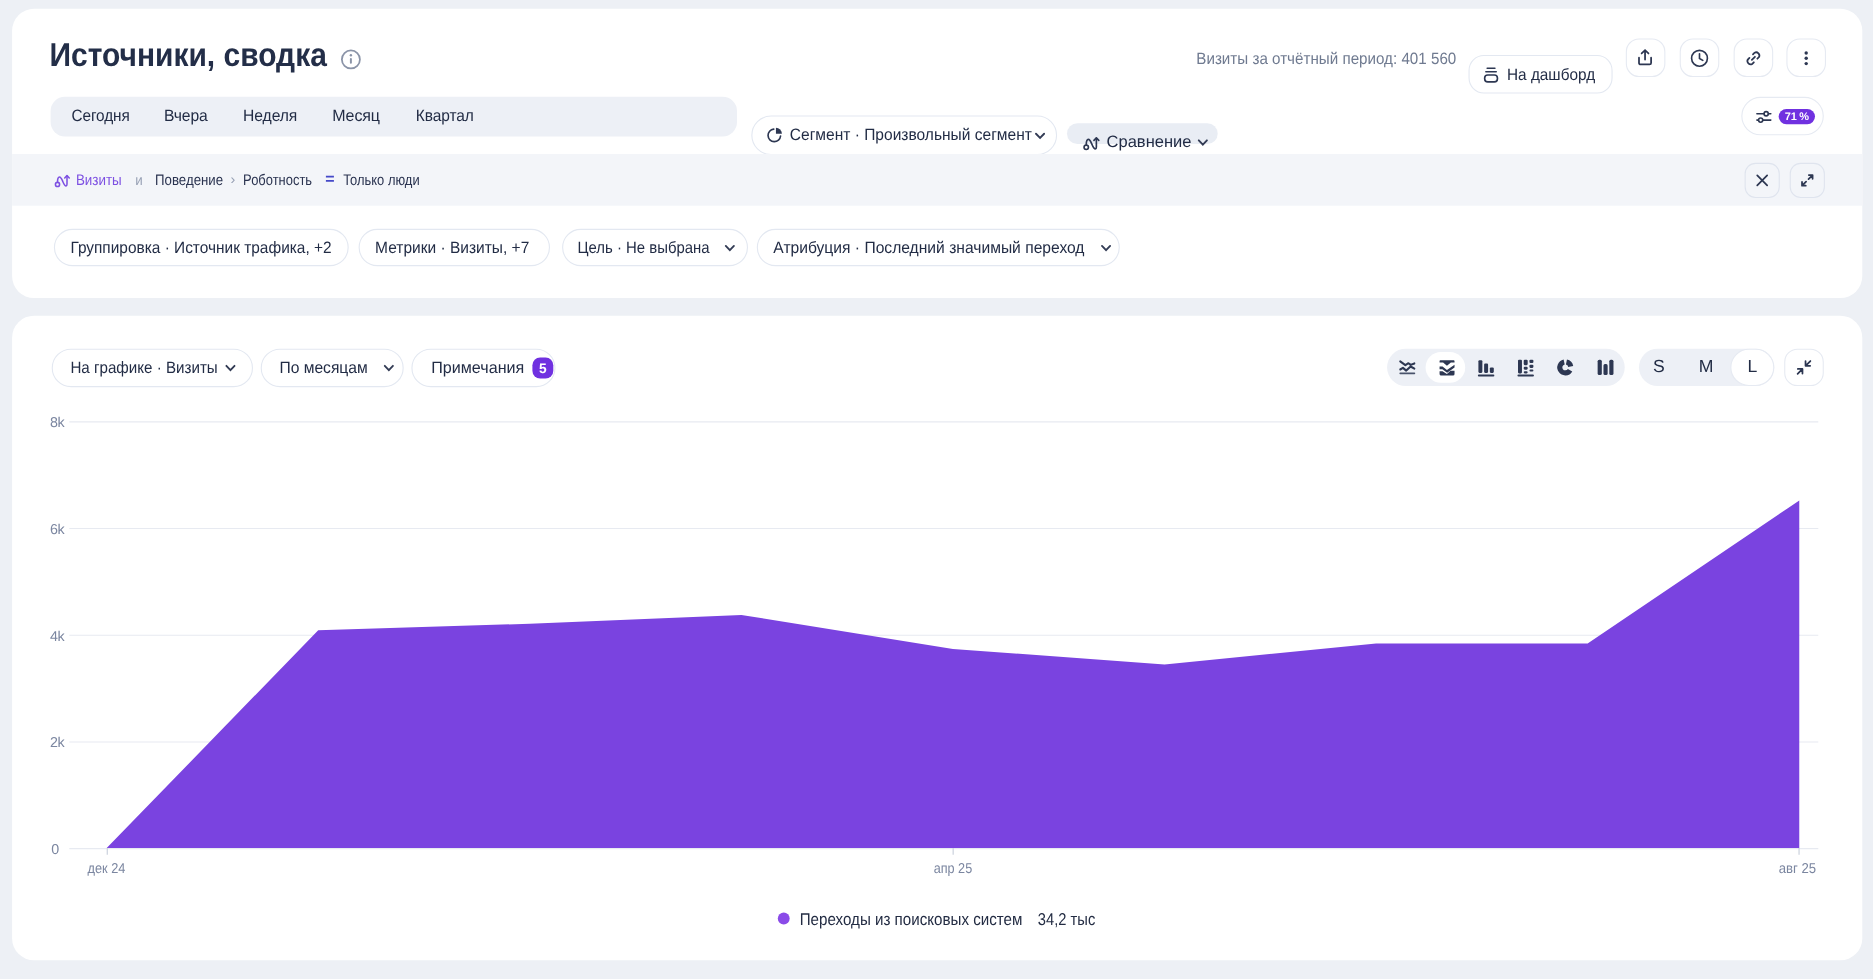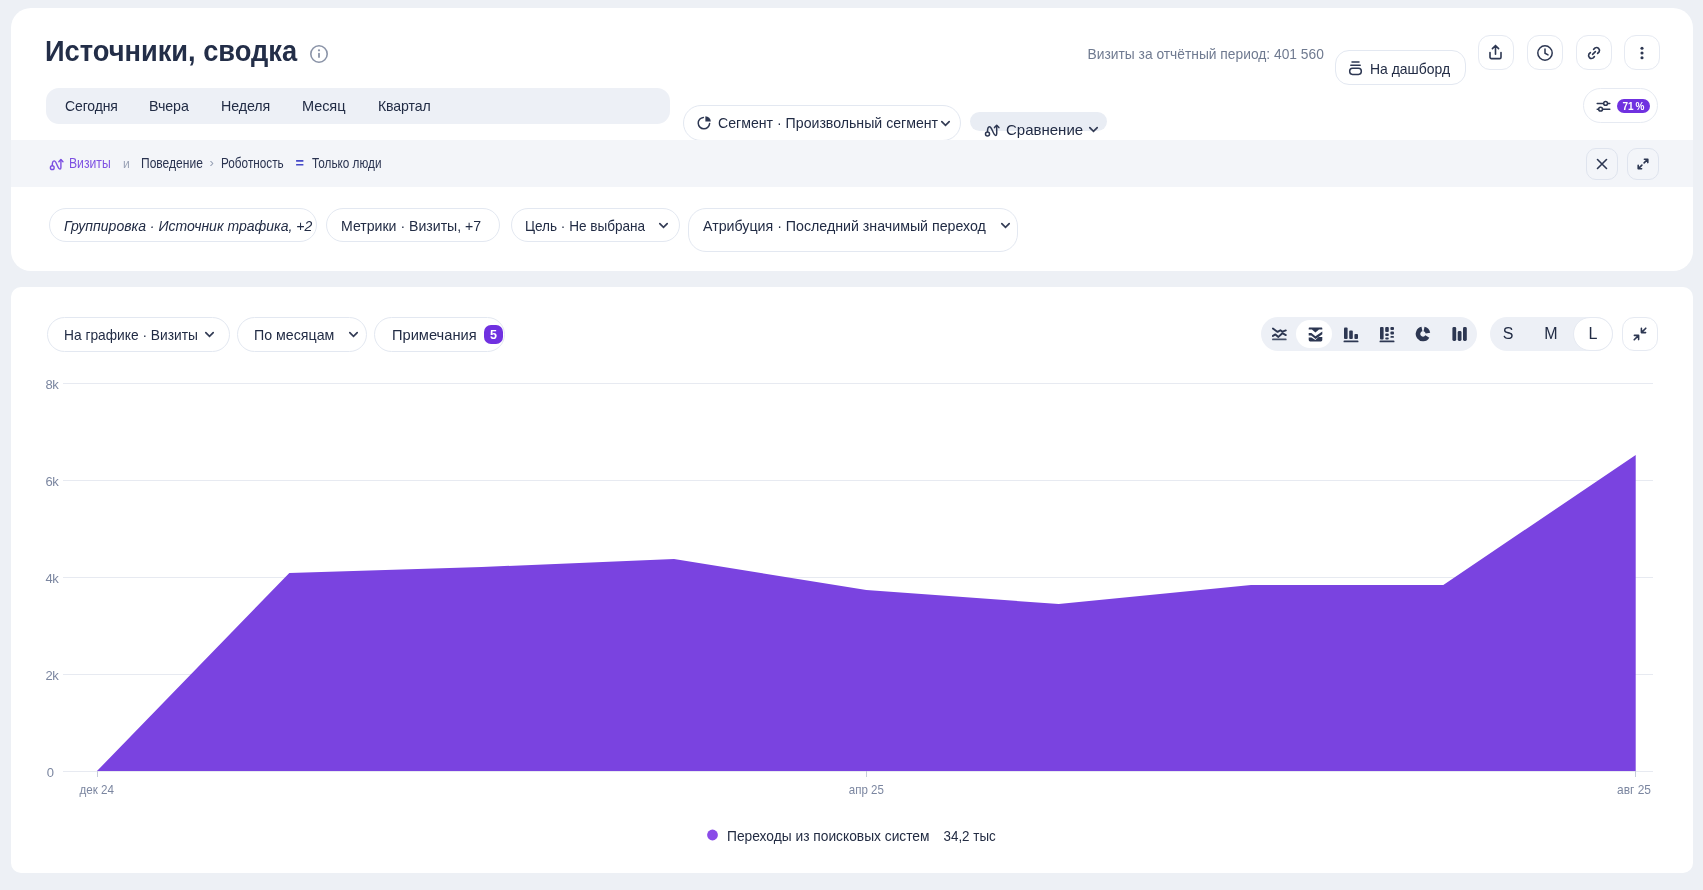--- a/index.html
+++ b/index.html
@@ -1,18 +1,18 @@
 <!DOCTYPE html>
 <html><head><meta charset="utf-8">
 <style>
   html,body{margin:0;padding:0;}
   body{width:1703px;height:890px;background:#edf0f5;font-family:"Liberation Sans",sans-serif;position:relative;overflow:hidden;}
   .card{position:absolute;background:#fff;border-radius:20px;}
   #card1{left:11px;top:8px;width:1682px;height:263px;}
-  #card2{left:11px;top:287px;width:1682px;height:586px;border-radius:10px;}
+  #card2{left:11px;top:287px;width:1682px;height:586px;}
   .abs{position:absolute;}
   .pill{position:absolute;border-radius:18px;background:#fff;border:1px solid #e3e8f1;box-sizing:border-box;color:#222c45;font-size:15px;white-space:nowrap;}
   .pt{position:absolute;top:0;white-space:nowrap;transform-origin:0 50%;color:#222c45;font-size:15px;}
   .iconbtn{position:absolute;display:flex;align-items:center;justify-content:center;background:#fff;border:1px solid #e6eaf2;border-radius:12px;box-sizing:border-box;}
 </style></head>
 <body>
 
 <div class="card" id="card1">
 
   <div class="abs" style="left:34px;top:27.5px;font-size:30px;font-weight:bold;color:#232e48;transform:scaleX(0.908);transform-origin:0 50%;line-height:30px;white-space:nowrap;">Источники, сводка</div>
@@ -115,33 +115,33 @@
     <svg width="14" height="14" viewBox="0 0 14 14" fill="none" stroke="#2d3752" stroke-width="1.6" stroke-linecap="round">
         <path d="M2.5 2.5 L11.5 11.5 M11.5 2.5 L2.5 11.5"></path>
       </svg>
   </div>
   <div class="iconbtn" style="left:1616px;top:140px;width:32px;height:31.5px;border-radius:10px;background:transparent;border-color:#dfe4ee;">
     <svg width="14" height="14" viewBox="0 0 14 14" fill="none" stroke="#2d3752" stroke-width="1.6" stroke-linecap="round" stroke-linejoin="round">
         <path d="M8.4 2.2 H11.8 V5.6 M11.6 2.4 L8.1 5.9 M5.6 11.8 H2.2 V8.4 M2.4 11.6 L5.9 8.1"></path>
       </svg>
   </div>
 
-  <div class="pill" style="left:37.5px;top:200px;width:268px;height:34px;font-style:italic;">
+  <div class="pill" style="left:37.5px;top:200px;width:268px;height:34px;">
     <span class="pt" style="left:14.5px;line-height:33px;transform:scaleX(0.935);">Группировка · Источник трафика, +2</span>
   </div>
   <div class="pill" style="left:315px;top:200px;width:174px;height:34px;">
     <span class="pt" style="left:14px;line-height:33px;transform:scaleX(0.94);">Метрики · Визиты, +7</span>
   </div>
   <div class="pill" style="left:500px;top:200px;width:169px;height:34px;">
     <span class="pt" style="left:13px;line-height:33px;transform:scaleX(0.904);">Цель · Не выбрана</span>
     <svg class="abs" style="left:144.8px;top:10px;" width="13" height="13" viewBox="0 0 13 13" fill="none" stroke="#333c55" stroke-width="1.7" stroke-linecap="round">
         <path d="M2.8 4.6 L6.5 8.4 L10.2 4.6"></path>
       </svg>
   </div>
-  <div class="pill" style="left:677px;top:200px;width:330px;height:44px;">
+  <div class="pill" style="left:677px;top:200px;width:330px;height:34px;">
     <span class="pt" style="left:14.4px;line-height:33px;transform:scaleX(0.947);">Атрибуция · Последний значимый переход</span>
     <svg class="abs" style="left:309.9px;top:10px;" width="13" height="13" viewBox="0 0 13 13" fill="none" stroke="#333c55" stroke-width="1.7" stroke-linecap="round">
         <path d="M2.8 4.6 L6.5 8.4 L10.2 4.6"></path>
       </svg>
   </div>
 </div>
 
 <div class="card" id="card2">
 
   <div class="pill" style="left:36px;top:29.5px;width:183px;height:35px;">

